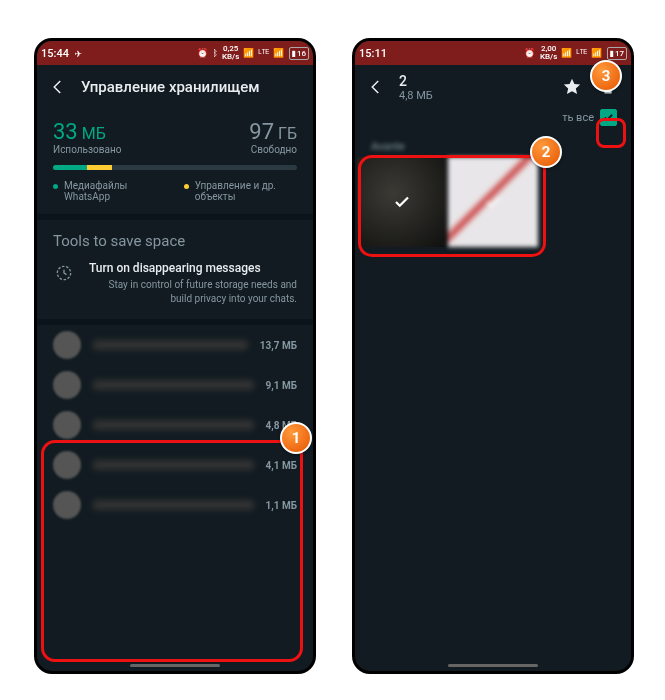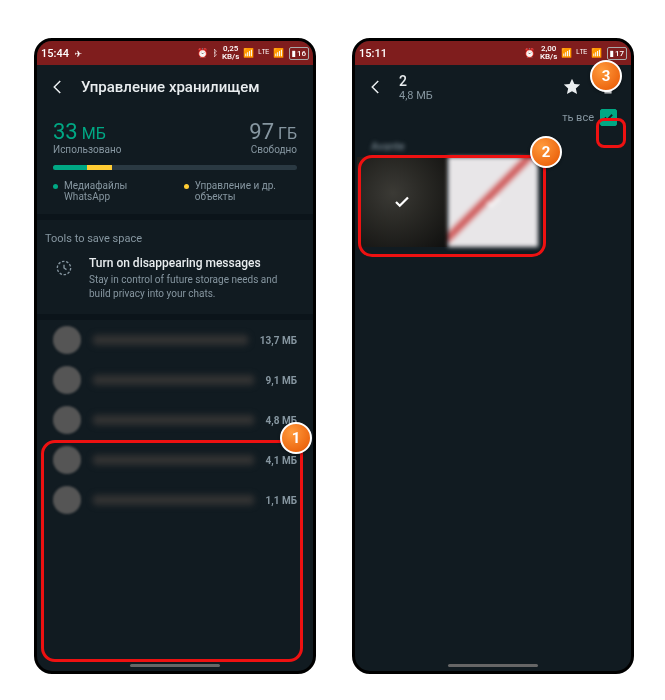--- a/index.html
+++ b/index.html
@@ -85,29 +85,29 @@
     display:flex; gap:28px; padding:0 16px 12px 16px;
     font-size:10px; color:#8696a0;
   }
   .legend .item { display:flex; gap:6px; align-items:flex-start;}
   .dot { width:5px;height:5px;border-radius:50%;margin-top:4px;flex:none;}
   .dot.green{background:#00a884;} .dot.yellow{background:#ffcc33;}
 
   .sep { height:6px; background:#0b141a;}
 
   .tools-title {
-    font-size:11px; color:#8696a0; padding:12px 16px 8px 8px;
+    font-size:15px; color:#8696a0; padding:12px 16px 8px 16px;
   }
   .tool-row {
     display:flex; gap:14px; padding:2px 16px 14px 16px;
     cursor:pointer;
   }
   .tool-icon { width:22px;height:22px;color:#8696a0;flex:none;margin-top:2px;display:flex;align-items:center;justify-content:center;}
   .tool-text .t1 { font-size:12px; font-weight:500; line-height:1.35;}
-  .tool-text .t2 { font-size:10px; color:#8696a0; line-height:1.35; margin-top:2px;}
+  .tool-text .t2 { font-size:10px; color:#8696a0; line-height:1.35; margin-top:2px;text-align:right;}
 
   .chats-header {
     display:flex; align-items:center; justify-content:space-between;
     padding:8px 16px 4px 16px;
     font-size:12px; color:#8696a0;
   }
   .search-icon {cursor:pointer;}
 
   .chat-list { }
   .chat-row {

